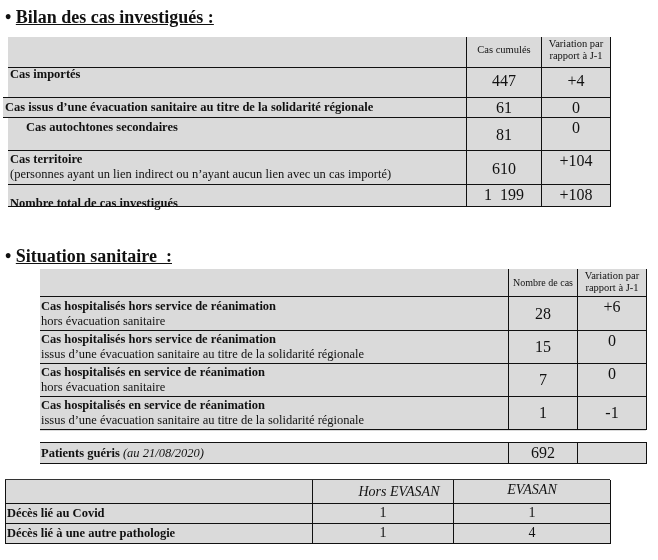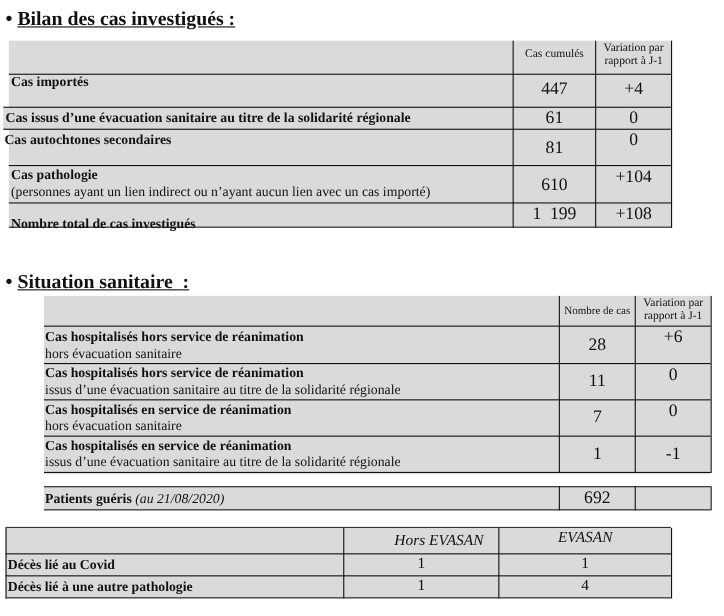--- a/index.html
+++ b/index.html
@@ -55,28 +55,28 @@
   </div>
   <div class="num" style="left:467px; top:72px; width:74px;">447</div>
   <div class="num" style="left:542px; top:72px; width:68px;">+4</div>
 
   <div class="cell" style="left:5px; top:100px;">
     <div class="lbl-b">Cas issus d’une évacuation sanitaire au titre de la solidarité régionale</div>
   </div>
   <div class="num" style="left:467px; top:99px; width:74px;">61</div>
   <div class="num" style="left:542px; top:99px; width:68px;">0</div>
 
-  <div class="cell" style="left:4px; top:120px;text-align:center;">
+  <div class="cell" style="left:26px; top:120px;text-align:center;">
     <div class="lbl-b">Cas autochtones secondaires</div>
   </div>
   <div class="num" style="left:467px; top:126px; width:74px;">81</div>
   <div class="num" style="left:542px; top:119px; width:68px;">0</div>
 
   <div class="cell" style="left:10px; top:152px;">
-    <div class="lbl-b">Cas pathologie</div>
+    <div class="lbl-b">Cas territoire</div>
     <div class="lbl-n">(personnes ayant un lien indirect ou n’ayant aucun lien avec un cas importé)</div>
   </div>
   <div class="num" style="left:467px; top:160px; width:74px;">610</div>
   <div class="num" style="left:542px; top:152px; width:68px;">+104</div>
 
   <div class="cell" style="left:10px; top:196px;">
     <div class="lbl-b">Nombre total de cas investigués</div>
   </div>
   <div class="num" style="left:467px; top:186px; width:74px; white-space:pre;">1  199</div>
   <div class="num" style="left:542px; top:186px; width:68px;">+108</div>
@@ -107,21 +107,21 @@
     <div class="lbl-b">Cas hospitalisés hors service de réanimation</div>
     <div class="lbl-n">hors évacuation sanitaire</div>
   </div>
   <div class="num" style="left:509px; top:305px; width:68px;">28</div>
   <div class="num" style="left:578px; top:298px; width:68px;">+6</div>
 
   <div class="cell" style="left:41px; top:332px;">
     <div class="lbl-b">Cas hospitalisés hors service de réanimation</div>
     <div class="lbl-n">issus d’une évacuation sanitaire au titre de la solidarité régionale</div>
   </div>
-  <div class="num" style="left:509px; top:338px; width:68px;">11</div>
+  <div class="num" style="left:509px; top:338px; width:68px;">15</div>
   <div class="num" style="left:578px; top:332px; width:68px;">0</div>
 
   <div class="cell" style="left:41px; top:365px;">
     <div class="lbl-b">Cas hospitalisés en service de réanimation</div>
     <div class="lbl-n">hors évacuation sanitaire</div>
   </div>
   <div class="num" style="left:509px; top:371px; width:68px;">7</div>
   <div class="num" style="left:578px; top:365px; width:68px;">0</div>
 
   <div class="cell" style="left:41px; top:398px;">

